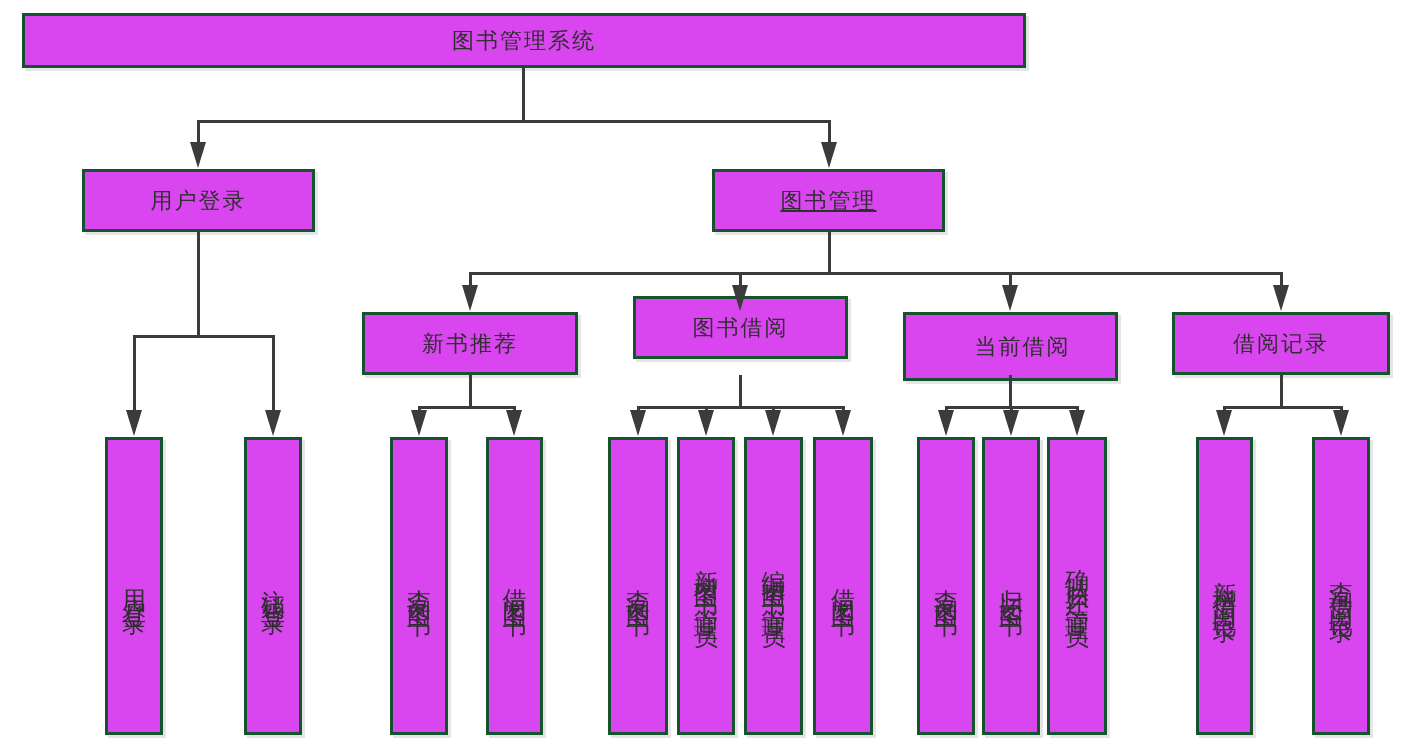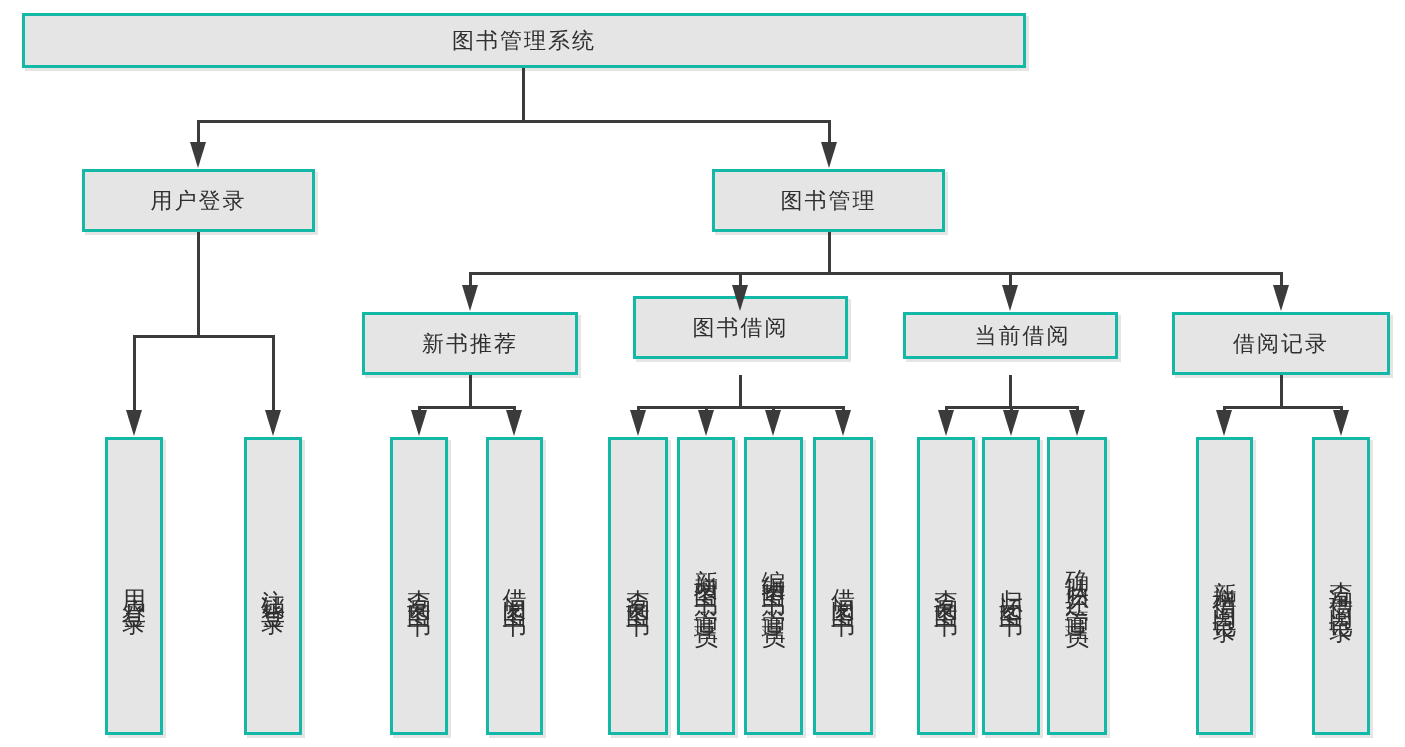--- a/index.html
+++ b/index.html
@@ -6,22 +6,22 @@
   #canvas{
     position:relative;
     width:1405px;height:747px;
     background:#ffffff;
     font-family:"Liberation Sans","DejaVu Sans",sans-serif;
     overflow:hidden;
   }
   .node{
     position:absolute;
     box-sizing:border-box;
-    border:3px solid #14b8a6;
-    background:#e5e5e5;
+    border:3px solid #14532d;
+    background:#d946ef;
     display:flex;align-items:center;justify-content:center;
     color:#2f2f2f;
     box-shadow:3px 3px 0 rgba(0,0,0,0.10);
   }
   .hnode{font-size:22px;letter-spacing:2px;white-space:nowrap;}
   .leaf span{
     writing-mode:vertical-rl;
     text-orientation:mixed;
     font-size:24px;
     letter-spacing:8px;
@@ -50,31 +50,31 @@
 
 <div id="canvas">
 
   <div class="node hnode" style="left:22px;top:13px;width:1004px;height:55px;">
     <span>图书管理系统</span>
   </div>
 
   <div class="node hnode" style="left:82px;top:169px;width:233px;height:63px;">
     <span>用户登录</span>
   </div>
-  <div class="node hnode" style="left:712px;top:169px;width:233px;height:63px;">
+  <div class="node hnode" style="left:712px;top:169px;width:233px;height:63px;text-decoration:underline;">
     <span>图书管理</span>
   </div>
 
   <div class="node hnode" style="left:362px;top:312px;width:216px;height:63px;text-align:right;">
     <span>新书推荐</span>
   </div>
   <div class="node hnode" style="left:633px;top:296px;width:215px;height:63px;">
     <span>图书借阅</span>
   </div>
-  <div class="node hnode" style="left:903px;top:312px;width:215px;height:47px;padding-left:24px;">
+  <div class="node hnode" style="left:903px;top:312px;width:215px;height:69px;padding-left:24px;">
     <span>当前借阅</span>
   </div>
   <div class="node hnode" style="left:1172px;top:312px;width:218px;height:63px;">
     <span>借阅记录</span>
   </div>
 
   <div class="node leaf" style="left:105px;top:437px;width:58px;height:298px;">
     <span>用户登录</span>
   </div>
   <div class="node leaf" style="left:244px;top:437px;width:58px;height:298px;">

